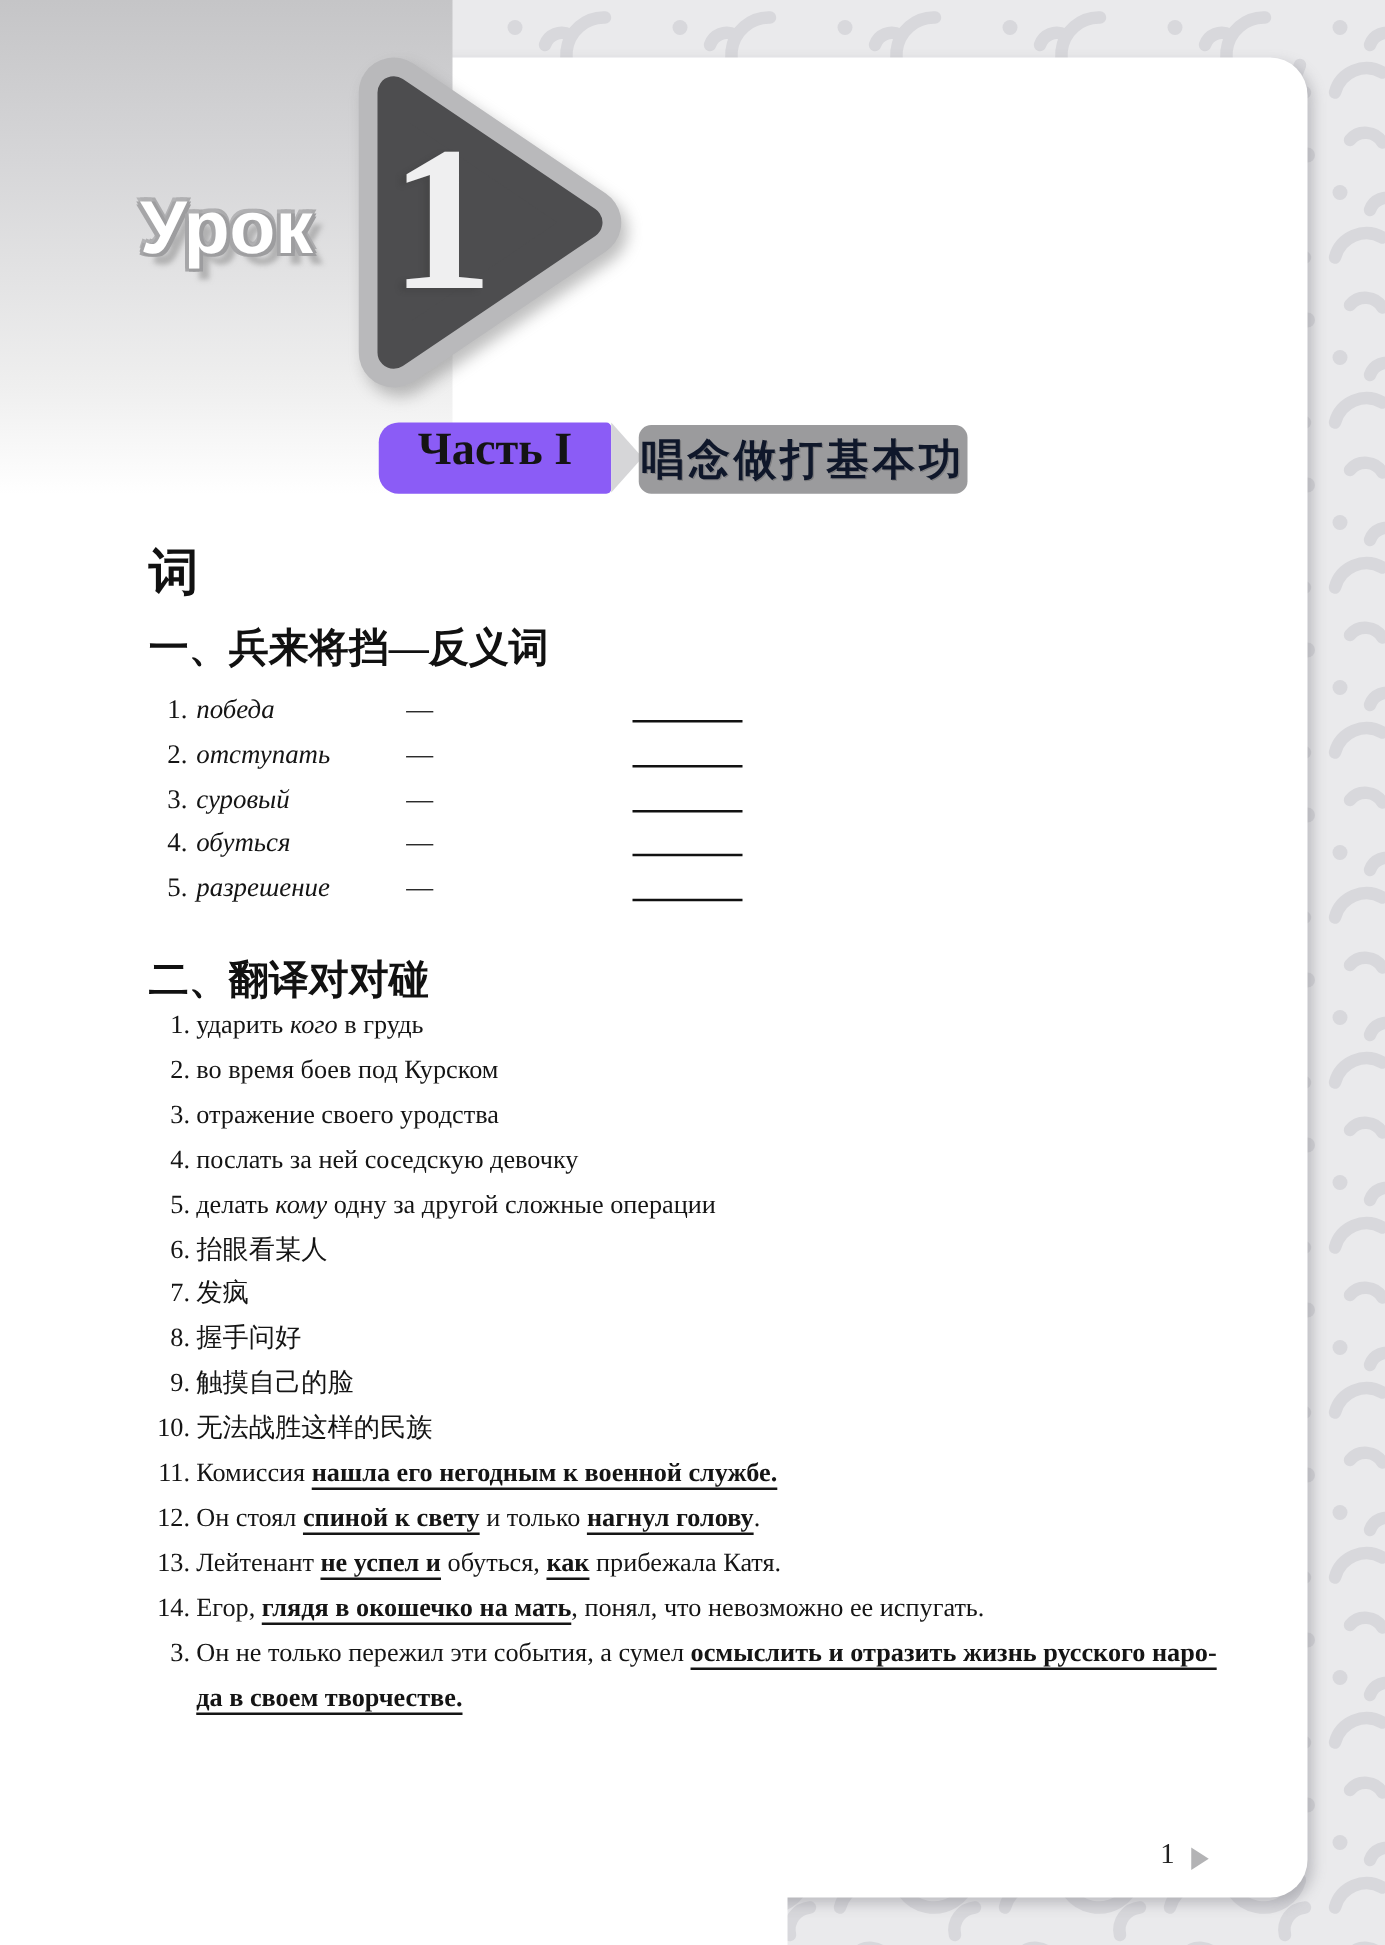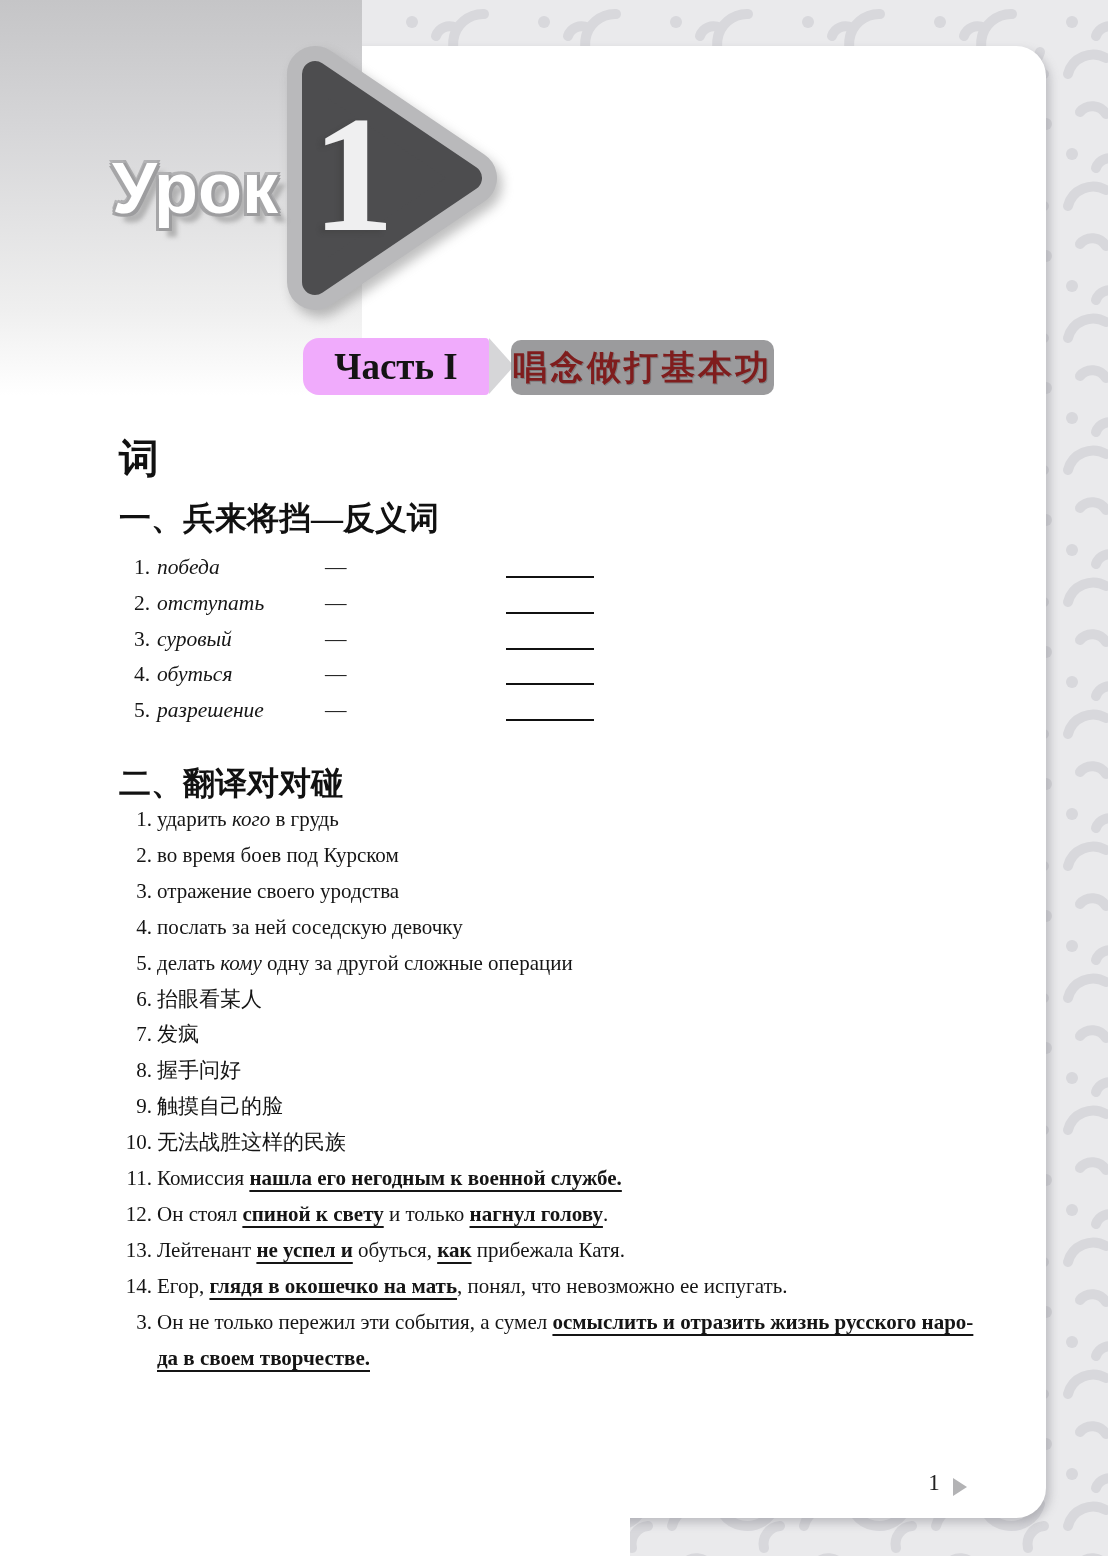--- a/index.html
+++ b/index.html
@@ -19,49 +19,49 @@
   
   .grad-header {
     position:absolute; z-index:2; left:0; top:0; width:362px; height:430px;
     background:linear-gradient(#c5c5c7 0%, #d6d6d8 30%, #efefef 72%, #ffffff 92%);
   }
   
   .tri-svg { position:absolute; z-index:3; left:283px; top:52px; overflow:visible;
     filter:drop-shadow(5px 7px 6px rgba(110,110,110,0.45)); }
   .lesson-word {
     position:absolute; z-index:5; left:112px; top:152px;
-    font-family:"Liberation Sans", sans-serif; font-weight:bold; font-size:72px; line-height:1;
+    font-family:"Liberation Sans", sans-serif; font-weight:bold; font-size:60px; line-height:1;
     color:#ffffff; letter-spacing:0px;
     text-shadow:
       3px 0 0 #9d9d9f, -3px 0 0 #a6a6a8, 0 3px 0 #9d9d9f, 0 -3px 0 #b0b0b2,
       3px 3px 0 #9d9d9f, -3px 3px 0 #a6a6a8, 3px -3px 0 #ababad, -3px -3px 0 #b4b4b6,
       8px 9px 4px rgba(140,140,140,0.55);
   }
   .lesson-num {
     position:absolute; z-index:4; left:312px; top:92px;
     font-family:"Liberation Serif", serif; font-weight:bold; font-size:165px; line-height:1;
     color:#efeff0; text-shadow:-5px 3px 4px rgba(60,60,60,0.35);
   }
   
   .part-pill {
     position:absolute; z-index:3; left:303px; top:338px; width:186px; height:57px;
-    background:#f0abfc; border-radius:16px 4px 4px 16px;
-    display:flex; align-items:center; justify-content:center;
+    background:#8b5cf6; border-radius:16px 4px 4px 16px;
+    display:flex; align-items:flex-start; justify-content:center;
   }
   .part-pill-arrow {
     position:absolute; z-index:3; left:489px; top:338px; width:0; height:0;
     border-top:28.5px solid transparent; border-bottom:28.5px solid transparent;
     border-left:25px solid #d6d6d8;
   }
   .part-label { font-family:"Liberation Serif", serif; font-weight:bold; font-size:37px; color:#141414; }
   .zh-box {
     position:absolute; z-index:3; left:511px; top:340px; width:263px; height:55px;
     background:#9b9b9d; border-radius:10px;
     display:flex; align-items:center; justify-content:center;
-    font-family:"Liberation Sans", sans-serif; font-weight:bold; font-size:34px; color:#7f1d1d;
+    font-family:"Liberation Sans", sans-serif; font-weight:bold; font-size:34px; color:#0f172a;
     letter-spacing:3px; text-shadow:1px 1px 0 #7e7e80;
   }
   
   .word-title { position:absolute; z-index:3; left:119px; top:436px;
     font-family:"Liberation Sans", sans-serif; font-weight:bold; font-size:40px; color:#111; line-height:1.1; }
   .sec-heading { position:absolute; z-index:3; font-weight:bold; font-size:32px; color:#111; line-height:34px;
     font-family:"Liberation Serif", serif; }
   .ex1-heading { left:119px; top:501px; }
   .ex2-heading { left:119px; top:766px; }
 

